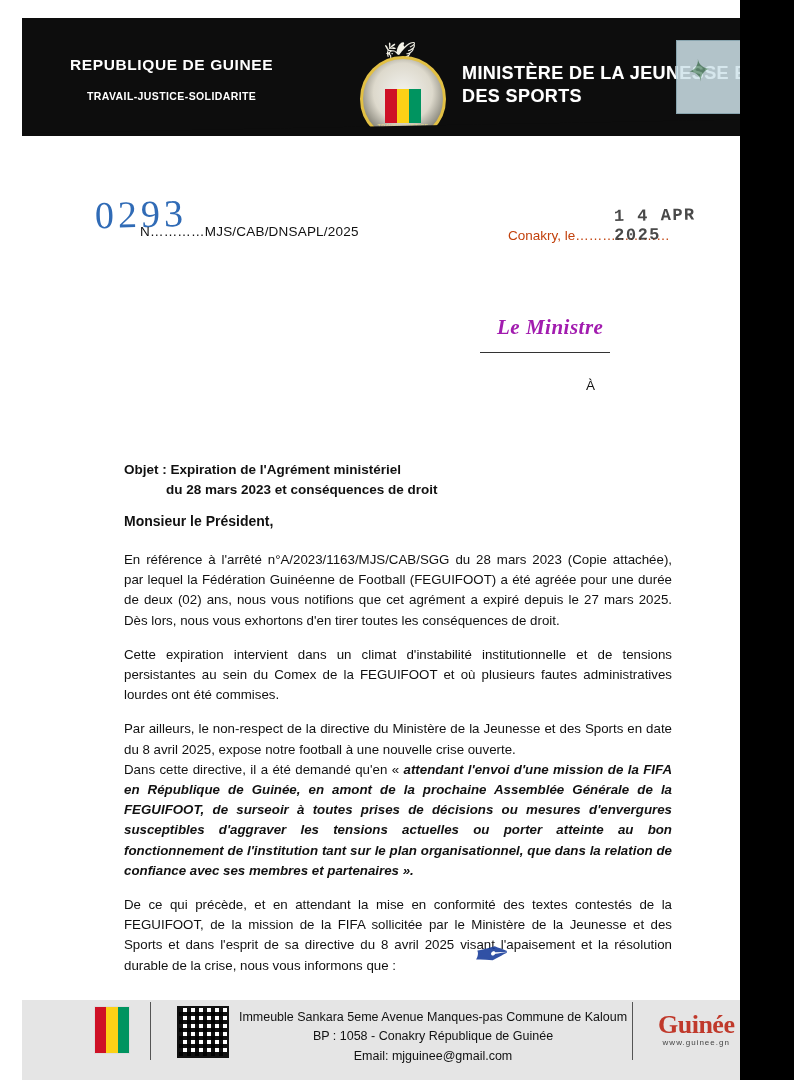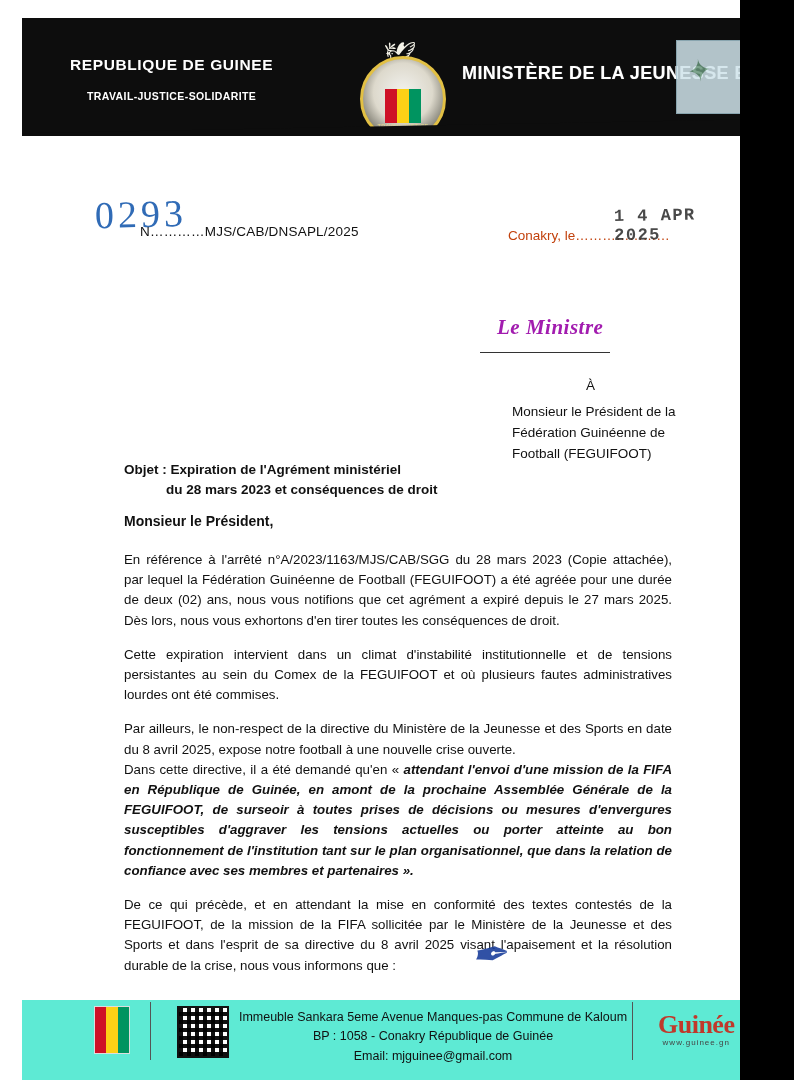--- a/index.html
+++ b/index.html
@@ -266,21 +266,21 @@
     transform: rotate(-6deg);
     opacity: 0.9;
   }
   
   .footer {
     position: absolute;
     left: 22px;
     top: 1000px;
     width: 752px;
     height: 80px;
-    background: #5eead4;
+    background: #e5e5e5;
   }
   .flag-gn {
     position: absolute;
     left: 72px;
     top: 6px;
     width: 34px;
     height: 46px;
     display: flex;
     border: 1px solid #ddd;
   }
@@ -362,42 +362,38 @@
           <span style="background:#ce1126"></span>
           <span style="background:#fcd116"></span>
           <span style="background:#009460"></span>
         </div>
         <div class="motto">TRAVAIL JUSTICE SOLIDARITE</div>
       </div>
     </div>
 
     <div class="ministry-block">
       <div>MINISTÈRE DE LA JEUNESSE ET</div>
+      <div>DES SPORTS</div>
     </div>
 
     <div class="ministry-name">Keamou Bogola HABA</div>
 
     <div class="stamp-box">
       <div class="scribble">✦</div>
     </div>
   </div>
 
   <div class="stamp-number">0293</div>
   <div class="ref-line">N…………MJS/CAB/DNSAPL/2025</div>
   <div class="date-line">Conakry, le…………………</div>
   <div class="date-stamp">1 4 APR 2025</div>
 
   <div class="le-ministre">Le Ministre</div>
   <div class="le-ministre-underline"></div>
   <div class="a-label">À</div>
-  <div class="addressee">
-    <div>Monsieur le Président de la</div>
-    <div>Fédération Guinéenne de</div>
-    <div>Football (FEGUIFOOT)</div>
-  </div>
 
   <div class="objet">
     <div>Objet : Expiration de l'Agrément ministériel</div>
     <div class="l2">du 28 mars 2023 et conséquences de droit</div>
   </div>
 
   <div class="salutation">Monsieur le Président,</div>
 
   <div class="body-text">
     <p>En référence à l'arrêté n°A/2023/1163/MJS/CAB/SGG du 28 mars 2023 (Copie attachée), par lequel la Fédération Guinéenne de Football (FEGUIFOOT) a été agréée pour une durée de deux (02) ans, nous vous notifions que cet agrément a expiré depuis le 27 mars 2025. Dès lors, nous vous exhortons d'en tirer toutes les conséquences de droit.</p>

